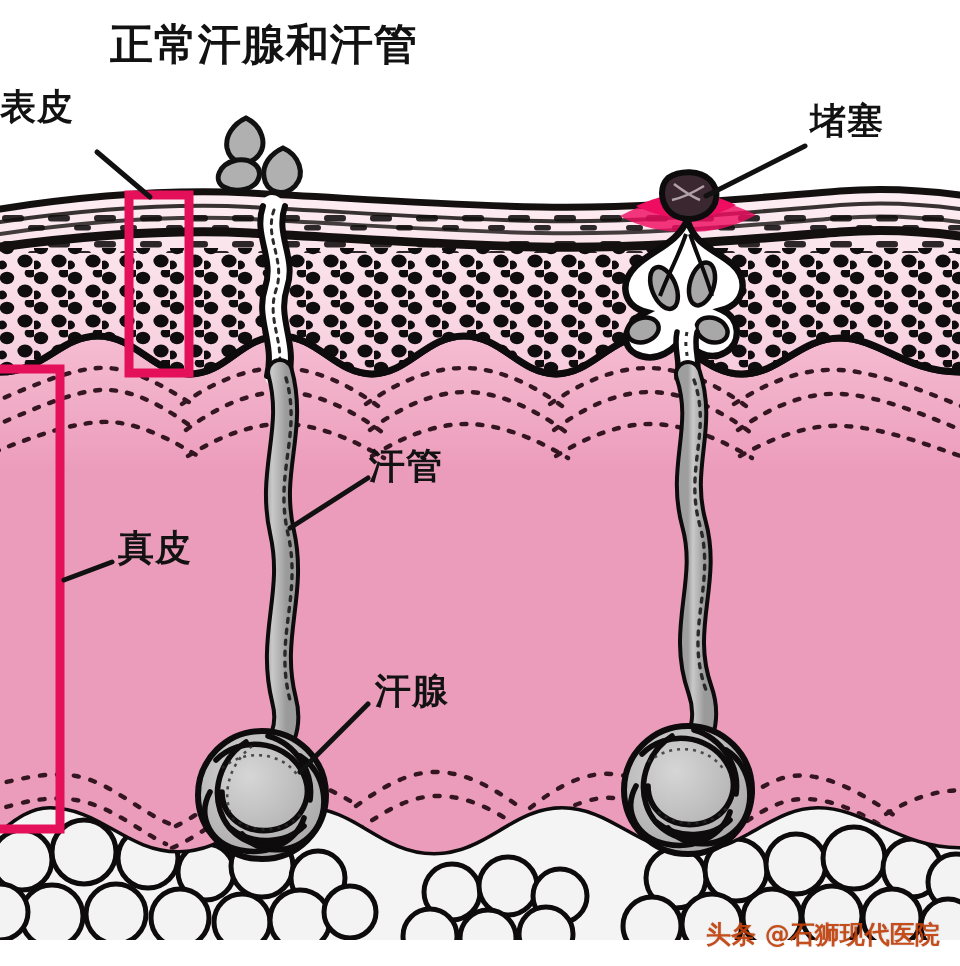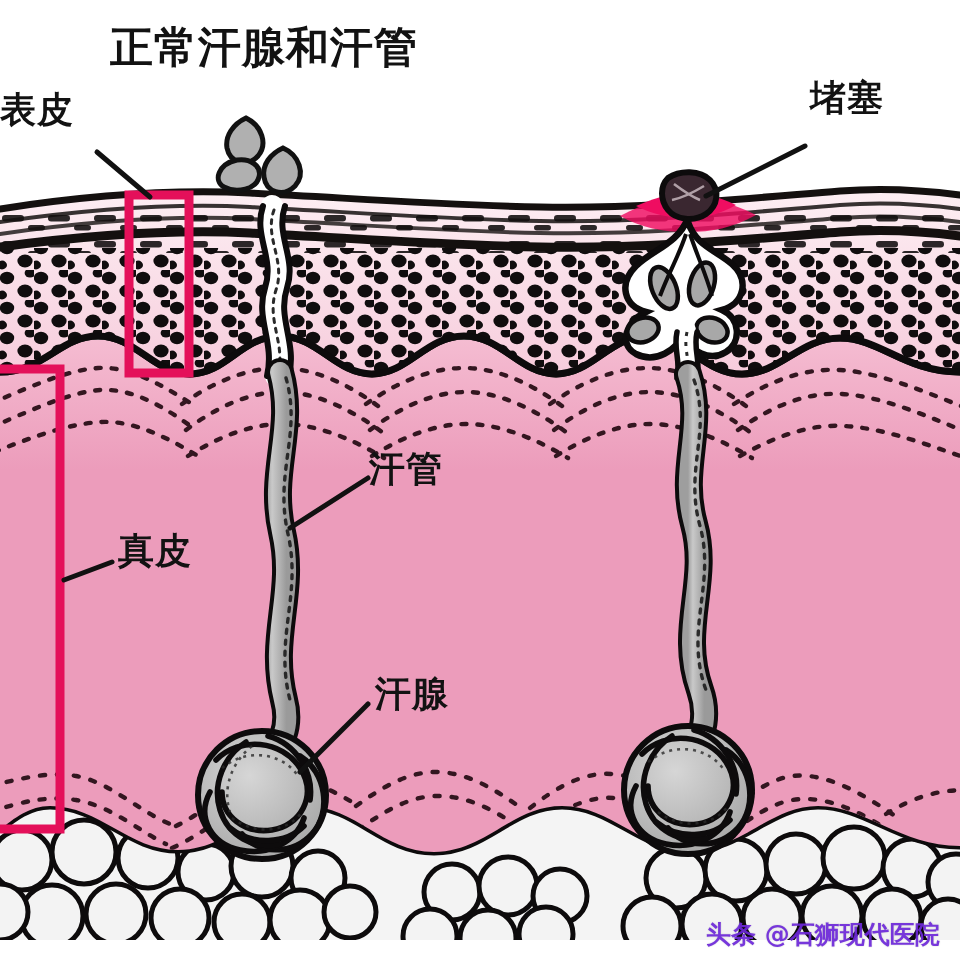--- a/index.html
+++ b/index.html
@@ -7,42 +7,42 @@
   body{font-family:"Liberation Sans","DejaVu Sans",sans-serif;}
   #stage{
     position:relative;
     width:960px;height:966px;
     background:#ffffff;
     overflow:hidden;
   }
   #figure{position:absolute;left:0;top:0;width:960px;height:966px;}
   .lbl{
     position:absolute;
-    font-family:Liberation Sans, sans-serif;
+    font-family:Liberation Mono, monospace;
     font-weight:bold;
     color:#121212;
     white-space:nowrap;
     letter-spacing:1px;
     line-height:1;
     user-select:none;
   }
   .title{font-size:43px;}
   .callout{font-size:36px;}
   #t-left{left:110px;top:26px;}
   #t-right{left:648px;top:26px;}
   #l-epidermis{left:0;top:92px;}
-  #l-plug{left:810px;top:80px;}
+  #l-plug{left:810px;top:106px;}
   #l-dermis{left:118px;top:533px;}
   #l-duct{left:369px;top:451px;}
   #l-gland{left:375px;top:676px;text-align:center;}
   #watermark{
     position:absolute;left:706px;top:918px;
     font-family:"DejaVu Sans","Liberation Sans",sans-serif;
     font-size:25px;font-weight:bold;
-    color:#6d28d9;
+    color:#c2410c;
     opacity:.93;
     text-shadow:0 0 2px rgba(0,0,0,.18);
     white-space:nowrap;user-select:none;
   }
 </style>
 </head>
 <body>
 
 <div id="stage">
 

